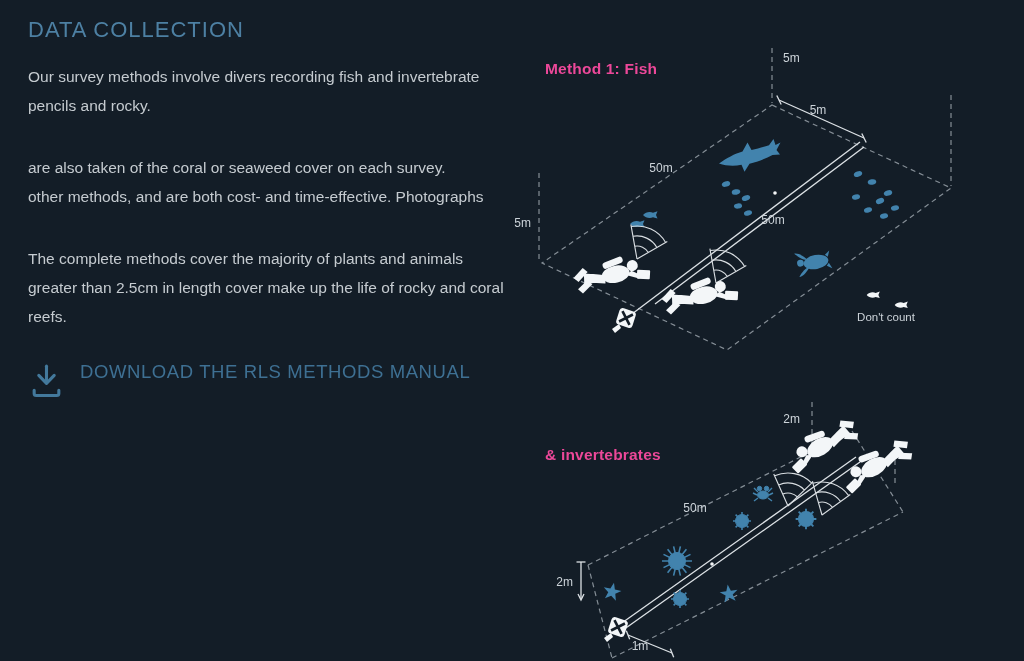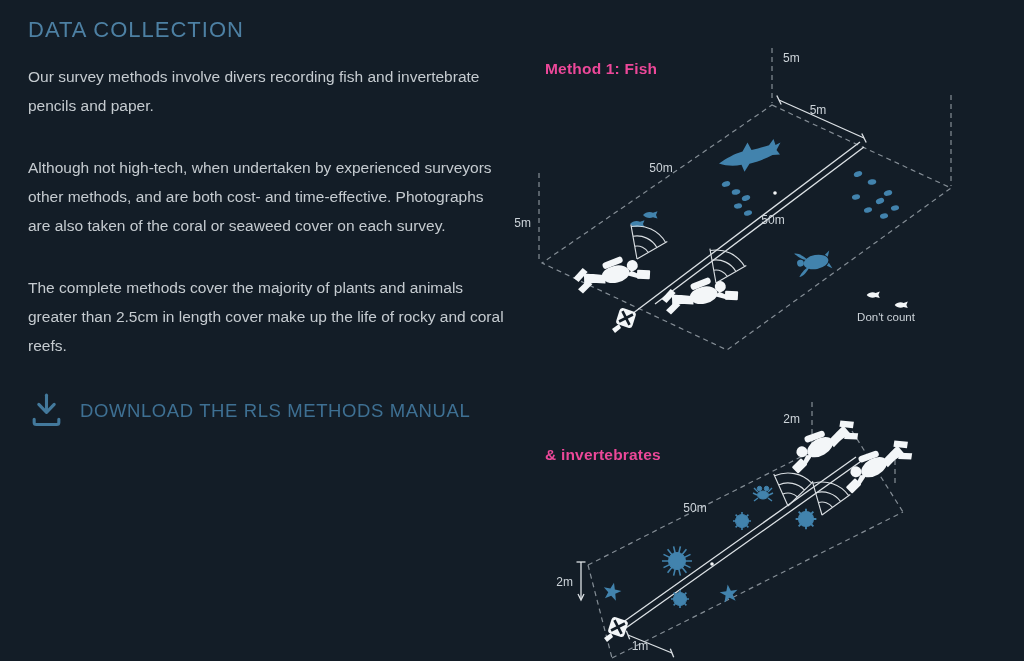--- a/index.html
+++ b/index.html
@@ -12,21 +12,21 @@
   .left-panel{position:absolute;left:28px;top:12px;width:478px;}
   .page-title{
     font-size:22px;font-weight:400;color:#4d80a3;
     letter-spacing:1px;margin:0 0 15px 0;line-height:35px;
   }
   .para{margin:3px 0 33px 0;}
   .para .line{
     color:#c5cbd0;font-size:15.5px;line-height:29px;white-space:nowrap;
   }
   .download-row{
-    margin-top:30px;display:flex;align-items:center;gap:15px;cursor:pointer;
+    margin-top:30px;display:flex;gap:15px;cursor:pointer;
   }
   .download-label{
     color:#3e7093;font-size:18.5px;letter-spacing:0.6px;font-weight:400;white-space:nowrap;
   }
   .m-title{
     position:absolute;color:#ec4899;font-size:15.5px;font-weight:600;
     letter-spacing:0.2px;line-height:22px;
   }
   #m1-title{left:545px;top:58px;}
   #m2-title{left:545px;top:444px;}
@@ -40,27 +40,26 @@
   .white-fill{fill:#f3f6f8;}
 </style>
 </head>
 <body>
 
 <div class="left-panel">
   <h1 class="page-title">DATA COLLECTION</h1>
 
   <div class="para">
     <div class="line">Our survey methods involve divers recording fish and invertebrate</div>
-    <div class="line">pencils and paper.</div>
+    <div class="line">pencils and rocky.</div>
   </div>
 
   <div class="para">
-    <div class="line">Although not high-tech, when undertaken by experienced surveyors</div>
+    <div class="line">are also taken of the coral or seaweed cover on each survey.</div>
     <div class="line">other methods, and are both cost- and time-effective. Photographs</div>
-    <div class="line">are also taken of the coral or seaweed cover on each survey.</div>
   </div>
 
   <div class="para" style="margin-bottom:0;">
     <div class="line">The complete methods cover the majority of plants and animals</div>
     <div class="line">greater than 2.5cm in length cover make up the life of rocky and coral</div>
     <div class="line">reefs.</div>
   </div>
 
   <div class="download-row">
     <span>

